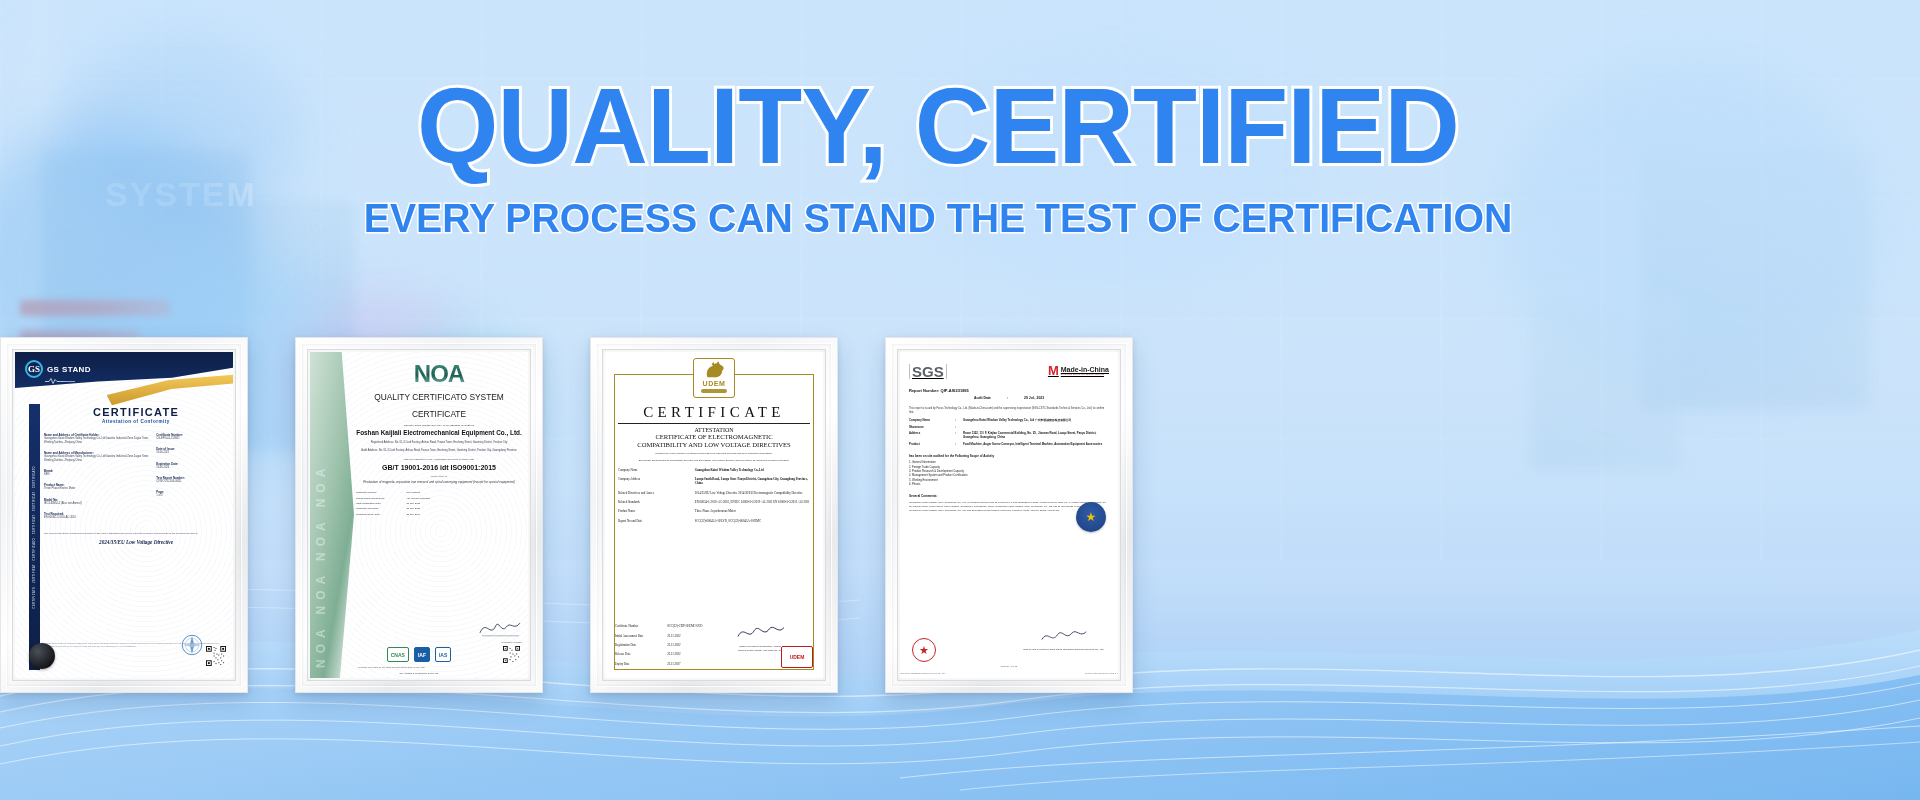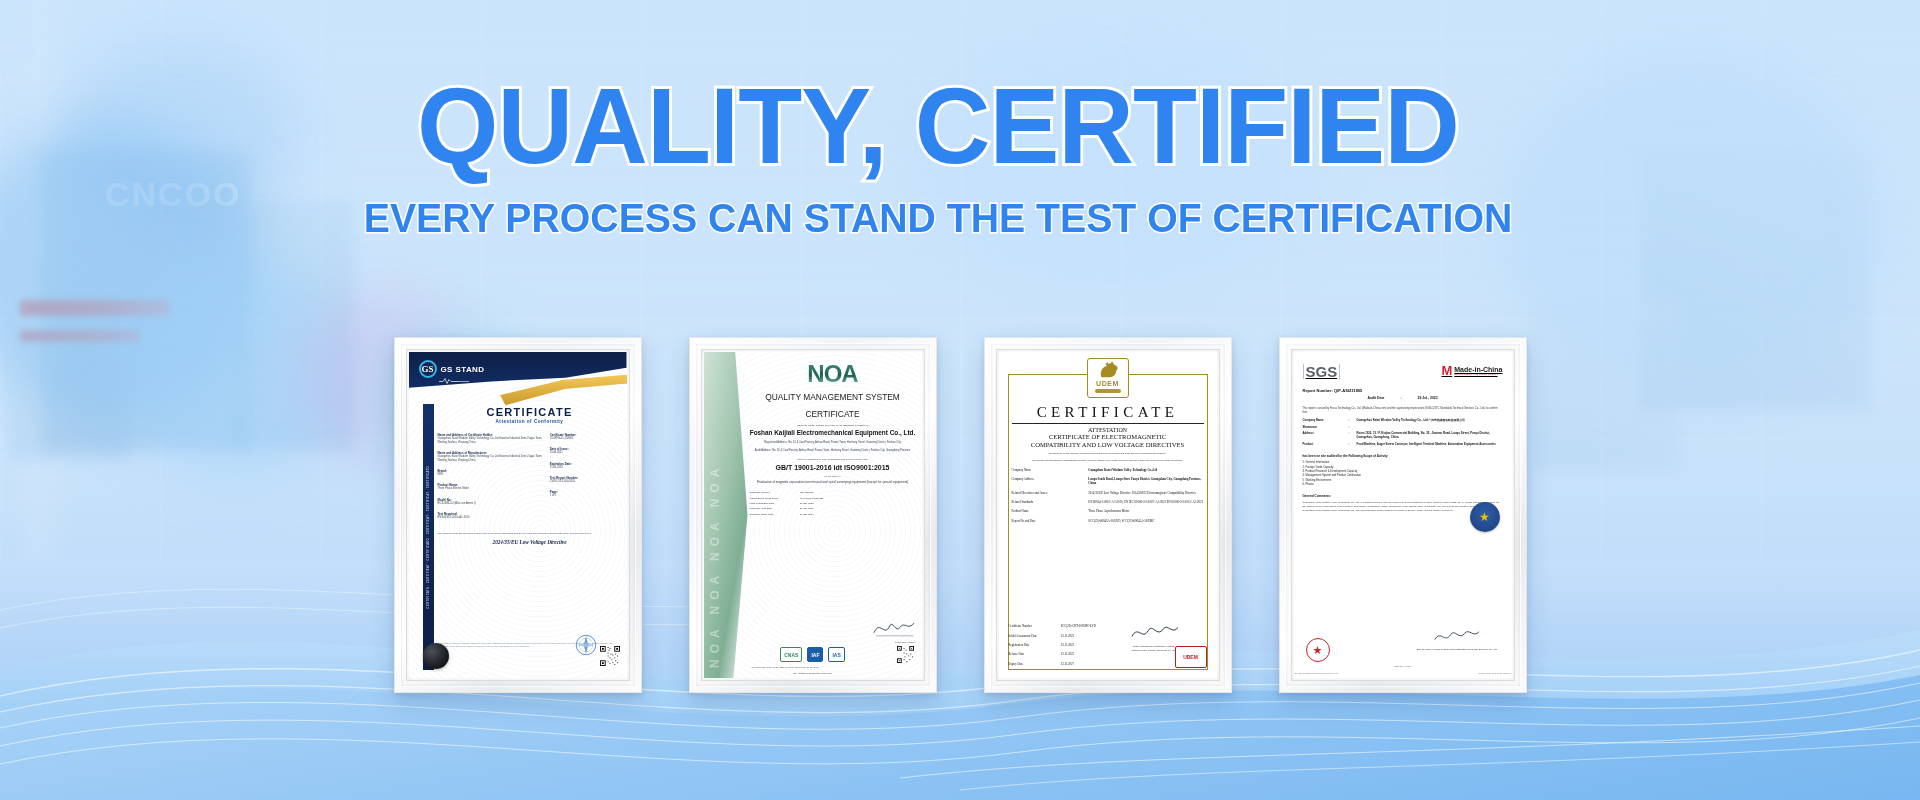--- a/index.html
+++ b/index.html
@@ -80,21 +80,21 @@
     letter-spacing:0px;
     color:#2f84ef;
     -webkit-text-stroke:3px #ffffff;
     paint-order:stroke fill;
     transform:scaleX(.98);
   }
 
   
   .cert-row{
     position:absolute;left:0;top:337px;width:1920px;
-    display:flex;justify-content:center;gap:47px;
+    display:flex;gap:47px;
   }
   .frame{
     position:relative;width:248px;height:356px;
     background:linear-gradient(135deg,#ffffff 0%,#f3f4f6 28%,#ffffff 52%,#e9eaec 74%,#fbfbfc 100%);
     padding:11px;
     box-sizing:border-box;
     box-shadow:0 10px 22px rgba(40,80,130,.20), 0 2px 5px rgba(40,80,130,.14);
     border:1px solid #e4e6e9;
   }
   .frame::before{
@@ -289,21 +289,21 @@
   <div class="bg-base"></div>
   <div class="bg-photo"></div>
 
   <div class="mach m1"></div>
   <div class="mach m2"></div>
   <div class="mach m3"></div>
   <div class="mach m4"></div>
   <div class="mach m5"></div>
   <div class="redstrip"></div>
   <div class="redstrip2"></div>
-  <div class="cnc">CNCOO</div>
+  <div class="cnc">SYSTEM</div>
 
   <div class="blob b7"></div>
   <div class="blob b1"></div>
   <div class="blob b2"></div>
   <div class="blob b3"></div>
   <div class="blob b4"></div>
   <div class="blob b5"></div>
   <div class="blob b6"></div>
 
   <div class="waves">
@@ -474,21 +474,21 @@
     <div class="frame">
       <div class="mat">
         <div class="paper c2">
           <div class="watermark"></div>
           <div class="sidewash">
             <div class="vtext">NOA NOA NOA NOA</div>
           </div>
 
           <div class="body">
             <div class="noa">NOA</div>
-            <div class="qms">QUALITY MANAGEMENT SYSTEM</div>
+            <div class="qms">QUALITY CERTIFICATO SYSTEM</div>
             <div class="qms">CERTIFICATE</div>
             <div class="certify">This is to Certify that the QUALITY MANAGEMENT SYSTEM of</div>
             <div class="comp">Foshan Kaijiali Electromechanical Equipment Co., Ltd.</div>
             <div class="addr">Registered Address: No. 61-3 Card Factory, Anhua Road, Fuwan Town, Hecheng Street, Gaoming District, Foshan City</div>
             <div class="addr">Audit Address: No. 61-3 Card Factory, Anhua Road, Fuwan Town, Hecheng Street, Gaoming District, Foshan City, Guangdong Province</div>
             <div class="assessed">has been assessed by NOA Certification and found to comply with</div>
             <div class="std">GB/T 19001-2016 idt ISO9001:2015</div>
             <div class="scopelbl">for the scope of</div>
             <div class="scope">Production of magnetic separation iron removal and spiral conveying equipment (except for special equipment)</div>
 

